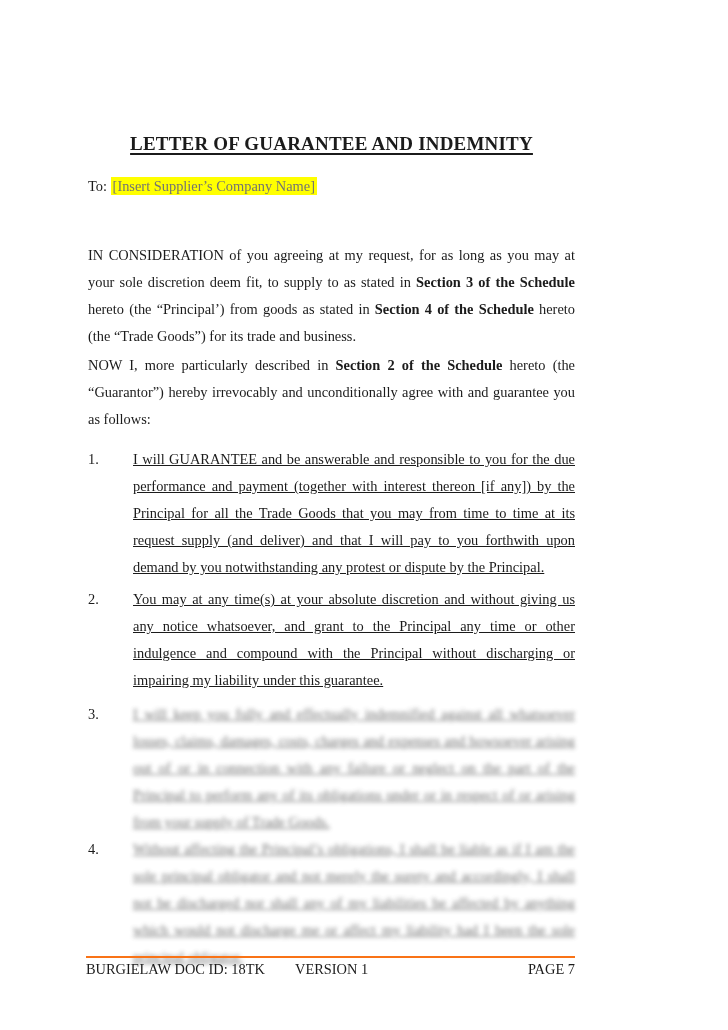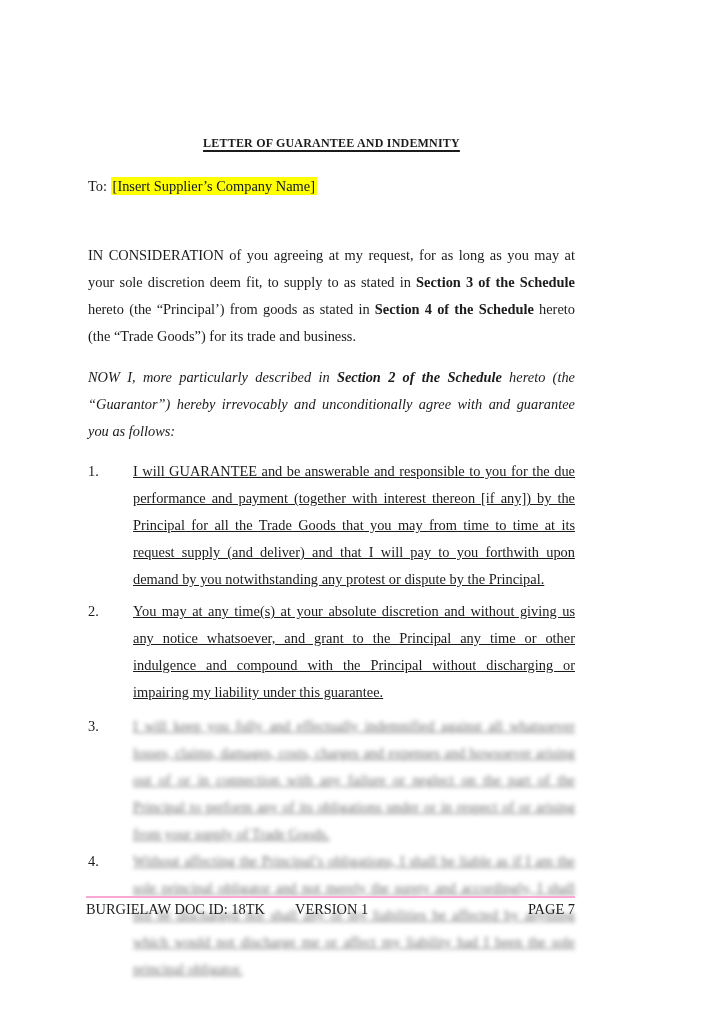--- a/index.html
+++ b/index.html
@@ -19,45 +19,45 @@
   }
   .content {
     position: absolute;
     left: 88px;
     top: 0;
     width: 487px;
     padding-top: 130px;
   }
   .title {
     margin: 0;
-    font-size: 12px;
+    font-size: 19px;
     font-weight: bold;
     text-align: center;
     line-height: 27px;
     text-decoration: underline;
     text-decoration-thickness: 1.5px;
     text-underline-offset: 3px;
     letter-spacing: 0.2px;
   }
   .to-line {
     margin: 16px 0 0 0;
     line-height: 27px;
   }
   .highlight {
     background: #ffff00;
-    color: #0f172a;
+    color: #737373;
     padding: 1px 2px;
   }
   .para {
     margin: 0;
     line-height: 27px;
     text-align: justify;
   }
   .p-consideration { margin-top: 42px; }
-  .p-now { margin-top: 14px; font-style: italic; }
+  .p-now { margin-top: 2px; }
   .clauses { margin: 0; }
   .clause {
     display: flex;
     line-height: 27px;
   }
   .clause-1 { margin-top: 13px; }
   .clause-2 { margin-top: 5px; }
   .clause-3 { margin-top: 7px; }
   .clause-4 { margin-top: 0px; }
   .clause-num {
@@ -70,23 +70,23 @@
     text-decoration: underline;
   }
   .blurred {
     color: #595959;
     opacity: 0.85;
     filter: blur(2.3px);
   }
   .footer {
     position: absolute;
     left: 86px;
-    top: 896px;
+    top: 956px;
     width: 489px;
-    border-top: 2px solid #f9a8d4;
+    border-top: 2px solid #f97316;
   }
   .footer-row {
     position: relative;
     height: 24px;
     padding-top: 3px;
   }
   .f-doc  { position: absolute; left: 0; top: 3px; }
   .f-ver  { position: absolute; left: 209px; top: 3px; }
   .f-page { position: absolute; right: 0; top: 3px; }
 </style>

